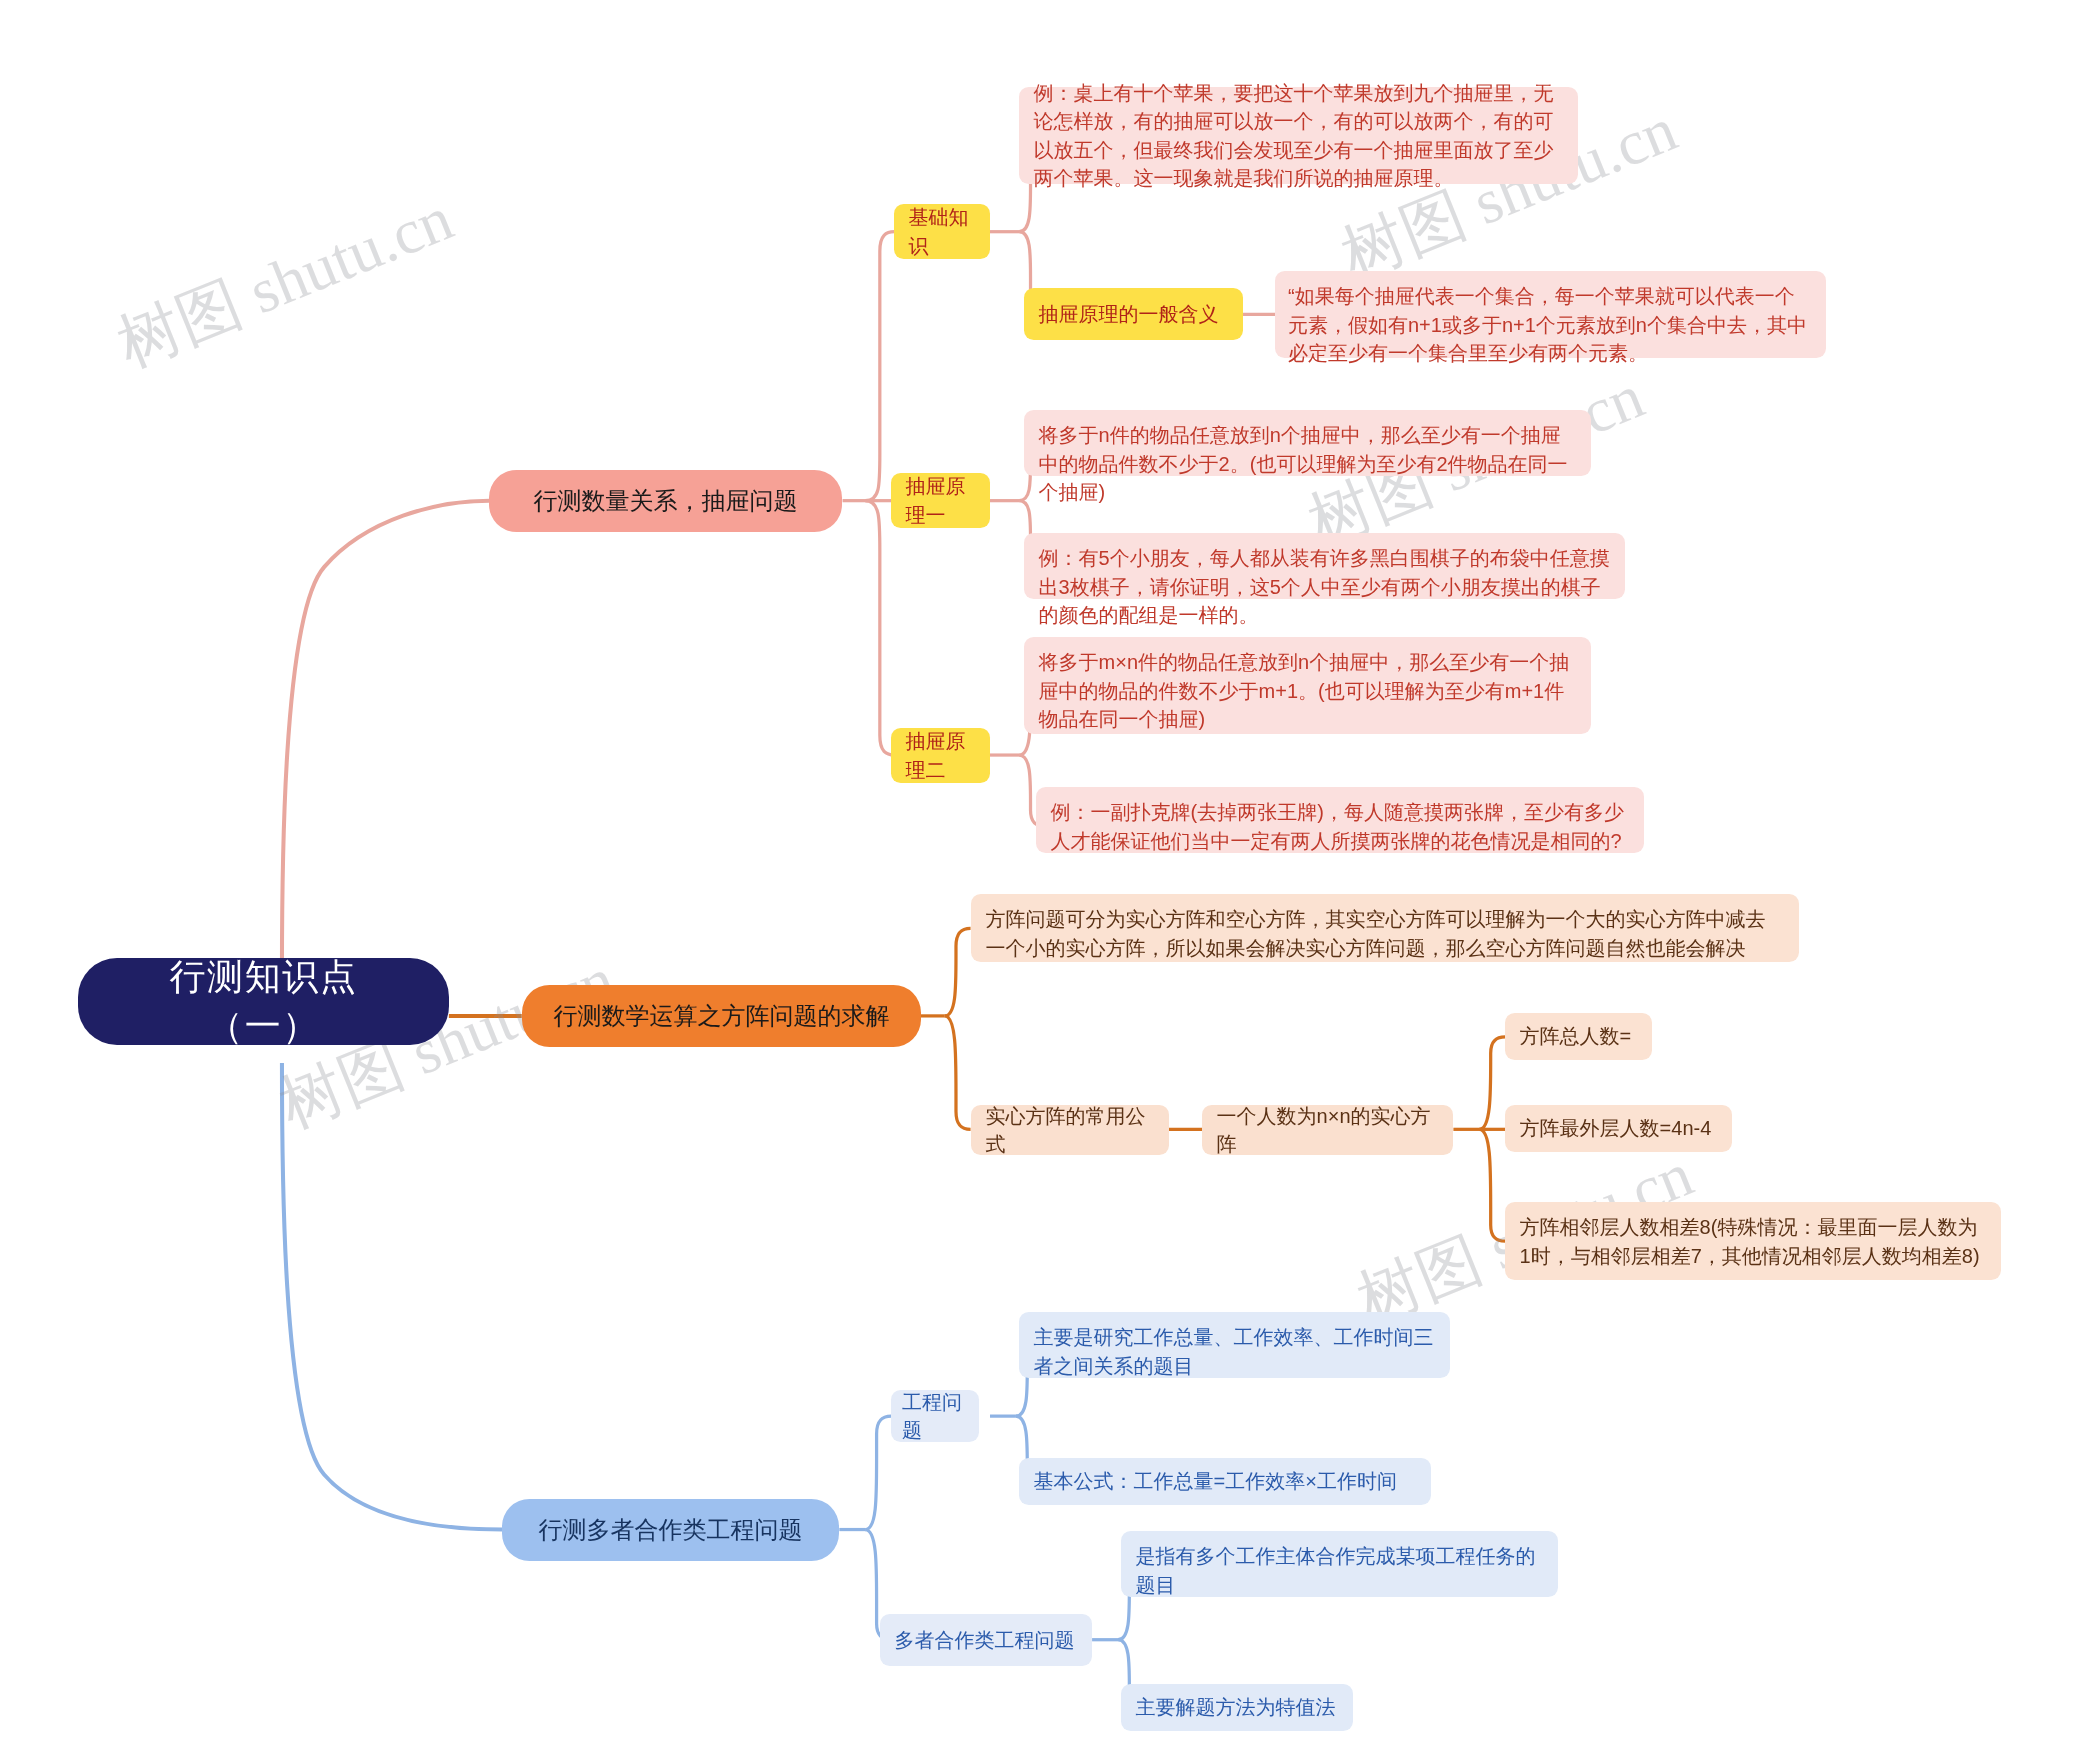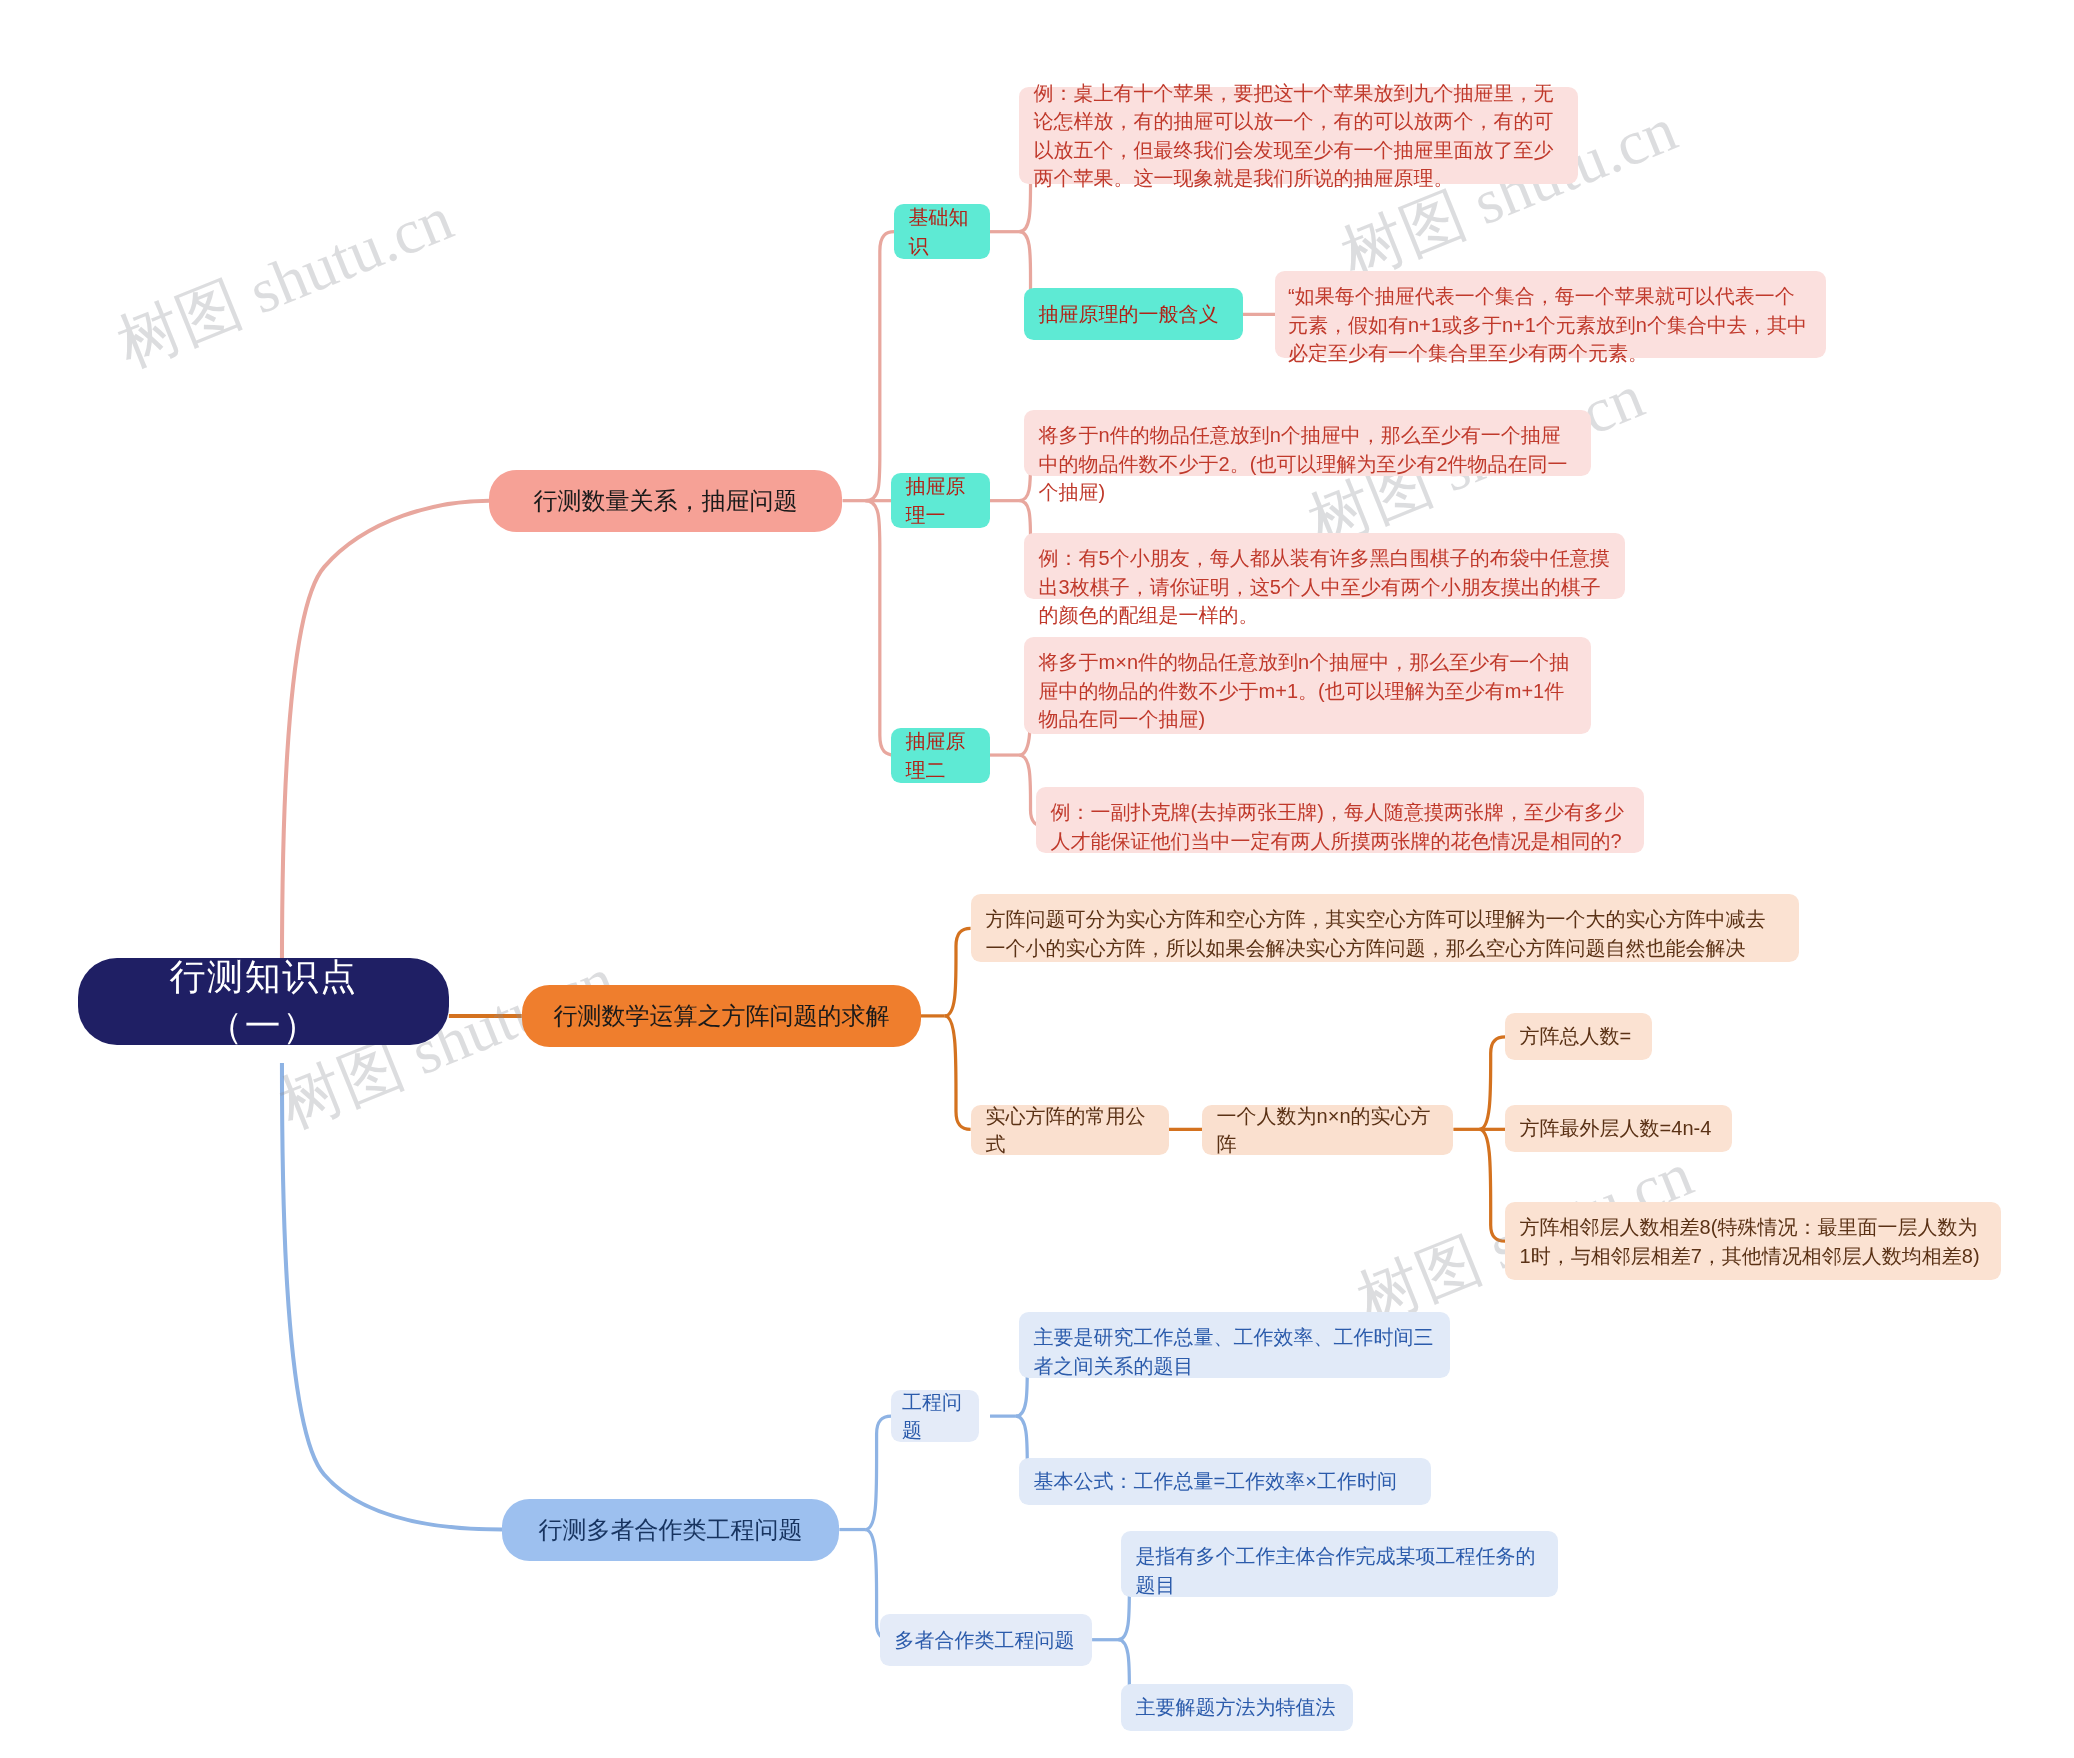--- a/index.html
+++ b/index.html
@@ -23,21 +23,21 @@
   
   .pill{border-radius:27.5px;padding:0 27.5px;justify-content:center;font-size:24px;color:#1a1a1a;}
   .pill-red{background:#f6a196;}
   .pill-orange{background:#ef7e2d;}
   .pill-blue{background:#9dc0ef;color:#17335f;}
 
   
   .box{border-radius:9.7px;padding:11.3px 14.6px;font-size:20px;line-height:1.42;}
   .box .txt{white-space:pre-wrap;}
 
-  .red-sub{background:#5eead4;color:#b02318;}
+  .red-sub{background:#fde047;color:#b02318;}
   .red-leaf{background:#fbe0de;color:#c0392b;}
   .or-sub{background:#fae0cf;color:#5a3115;}
   .or-leaf{background:#fbe2d2;color:#5a3115;}
   .bl-sub{background:#e4ebf8;color:#2b5bab;}
   .bl-leaf{background:#e1eaf8;color:#2b5bab;}
 
   
   .wm{
     position:absolute;color:#8f9096;opacity:.30;
     font-family:"Liberation Serif","DejaVu Serif",serif;

